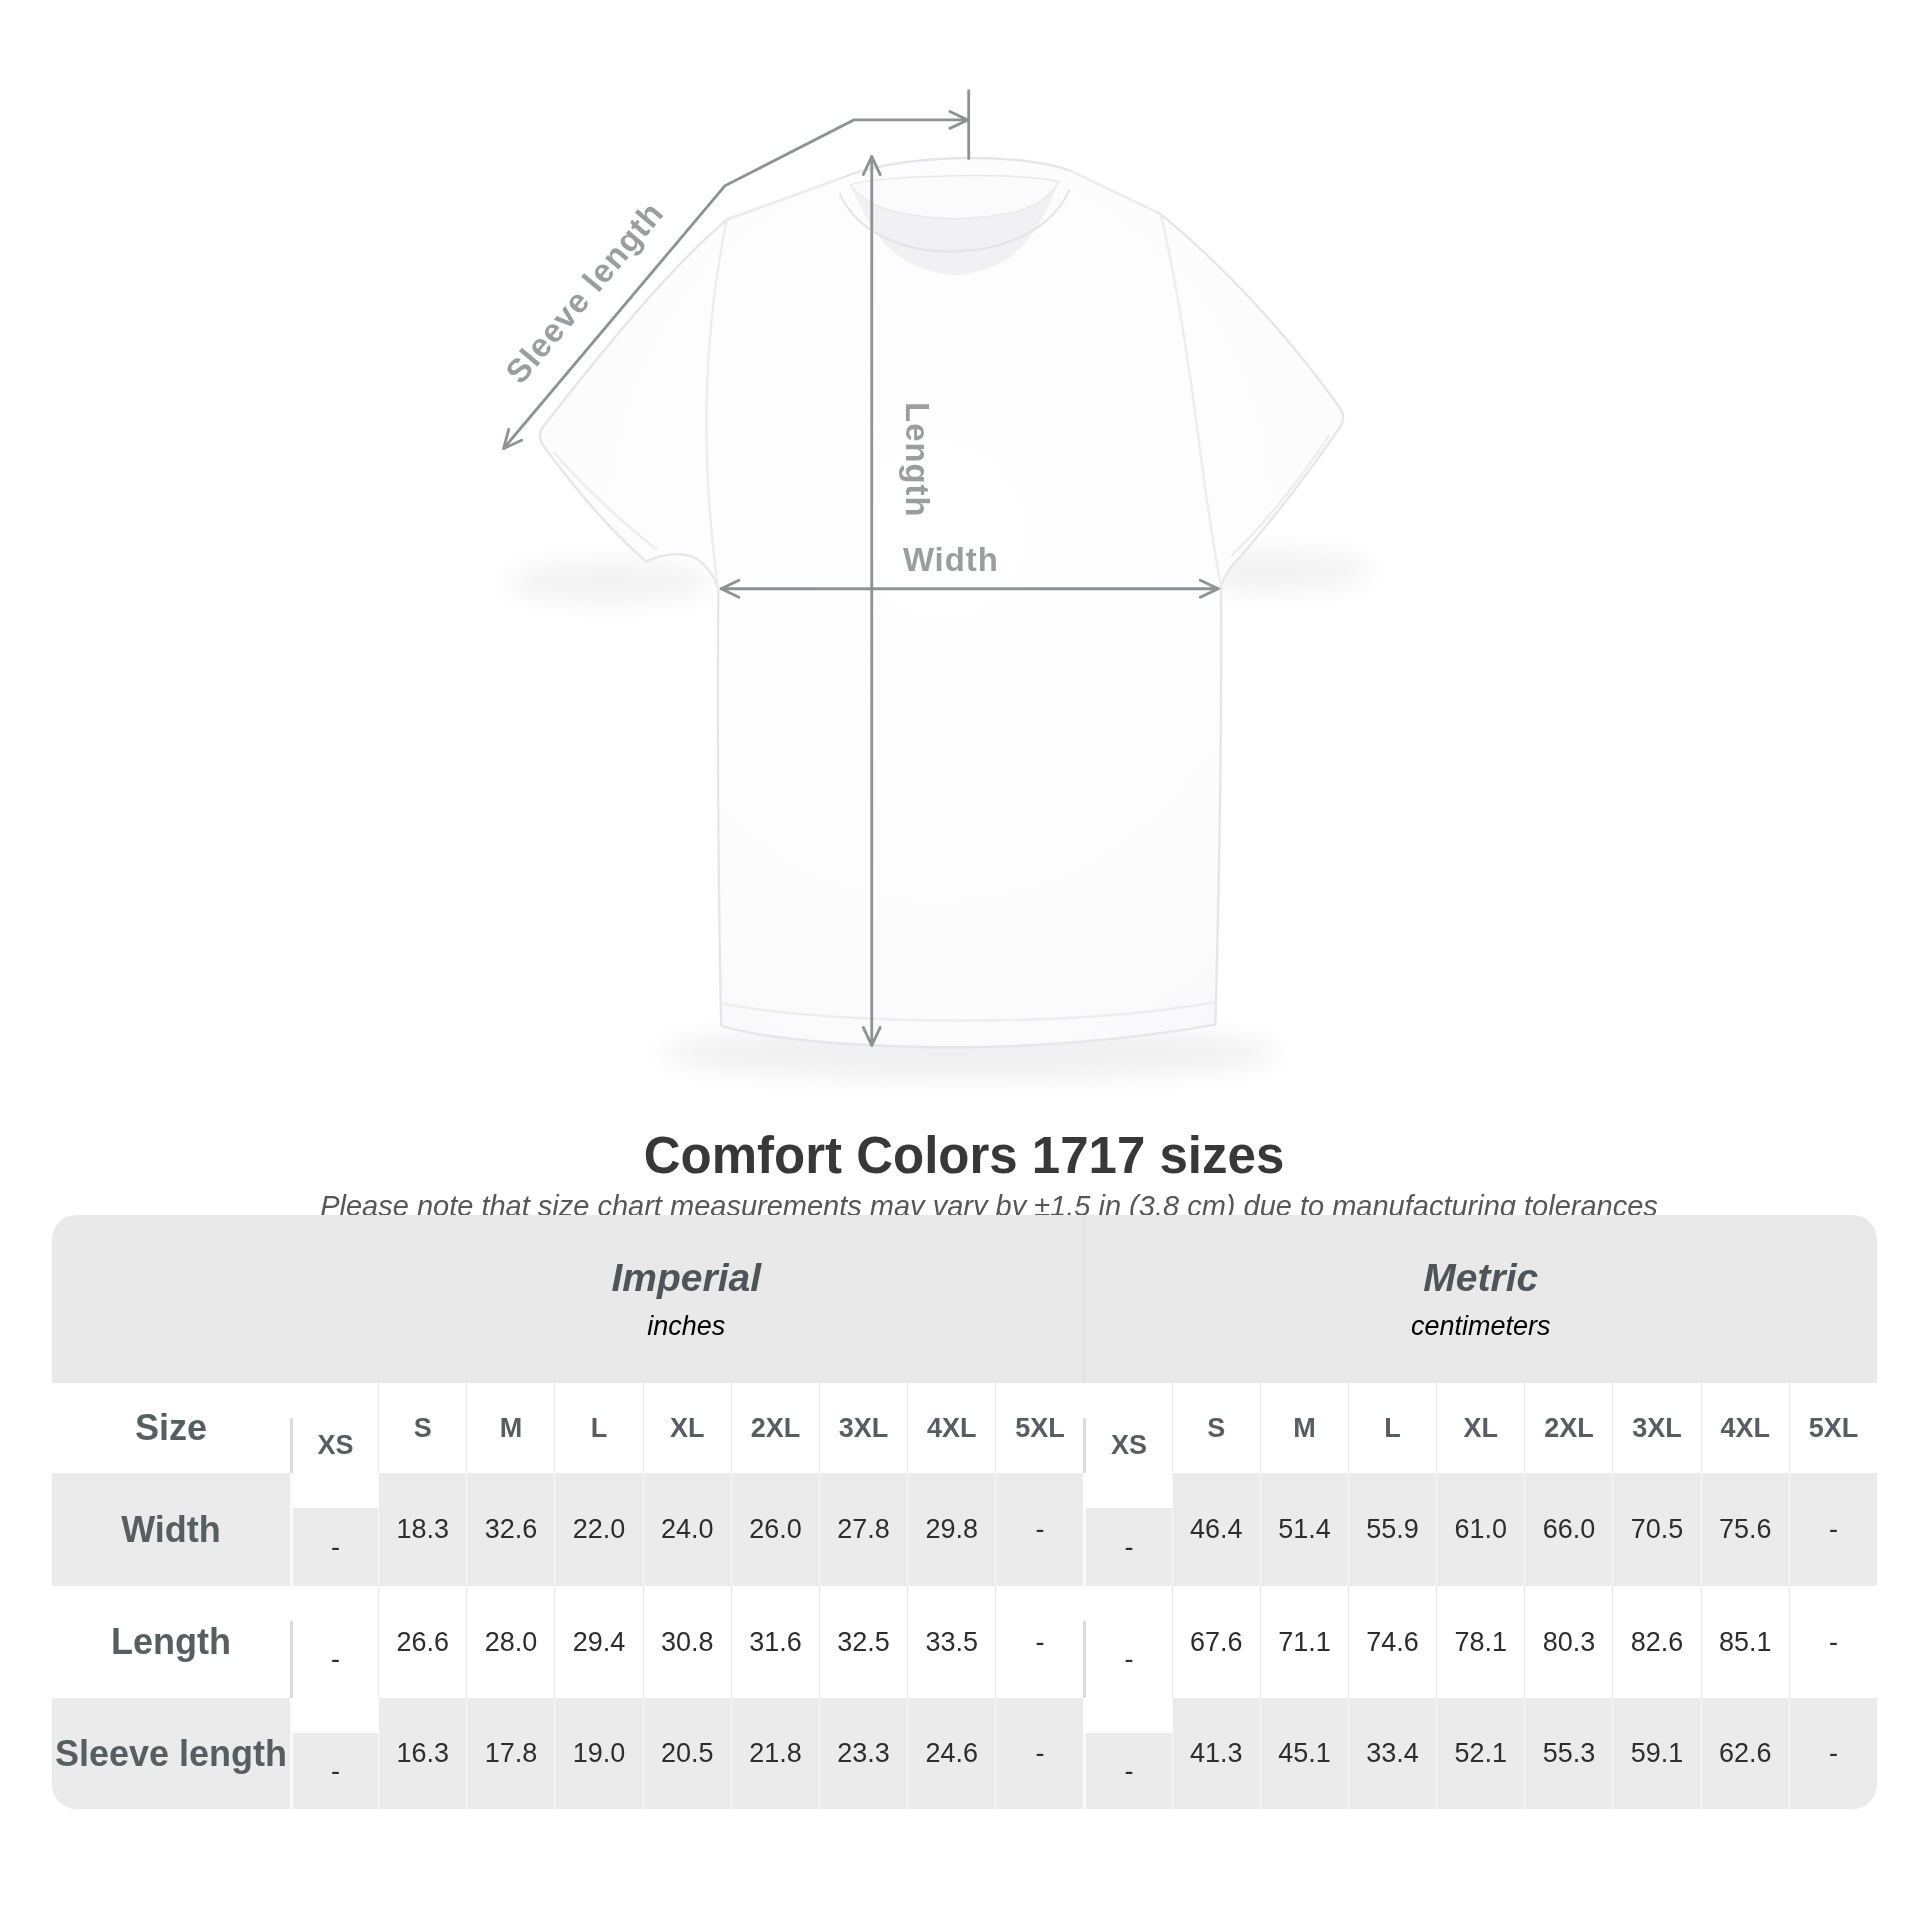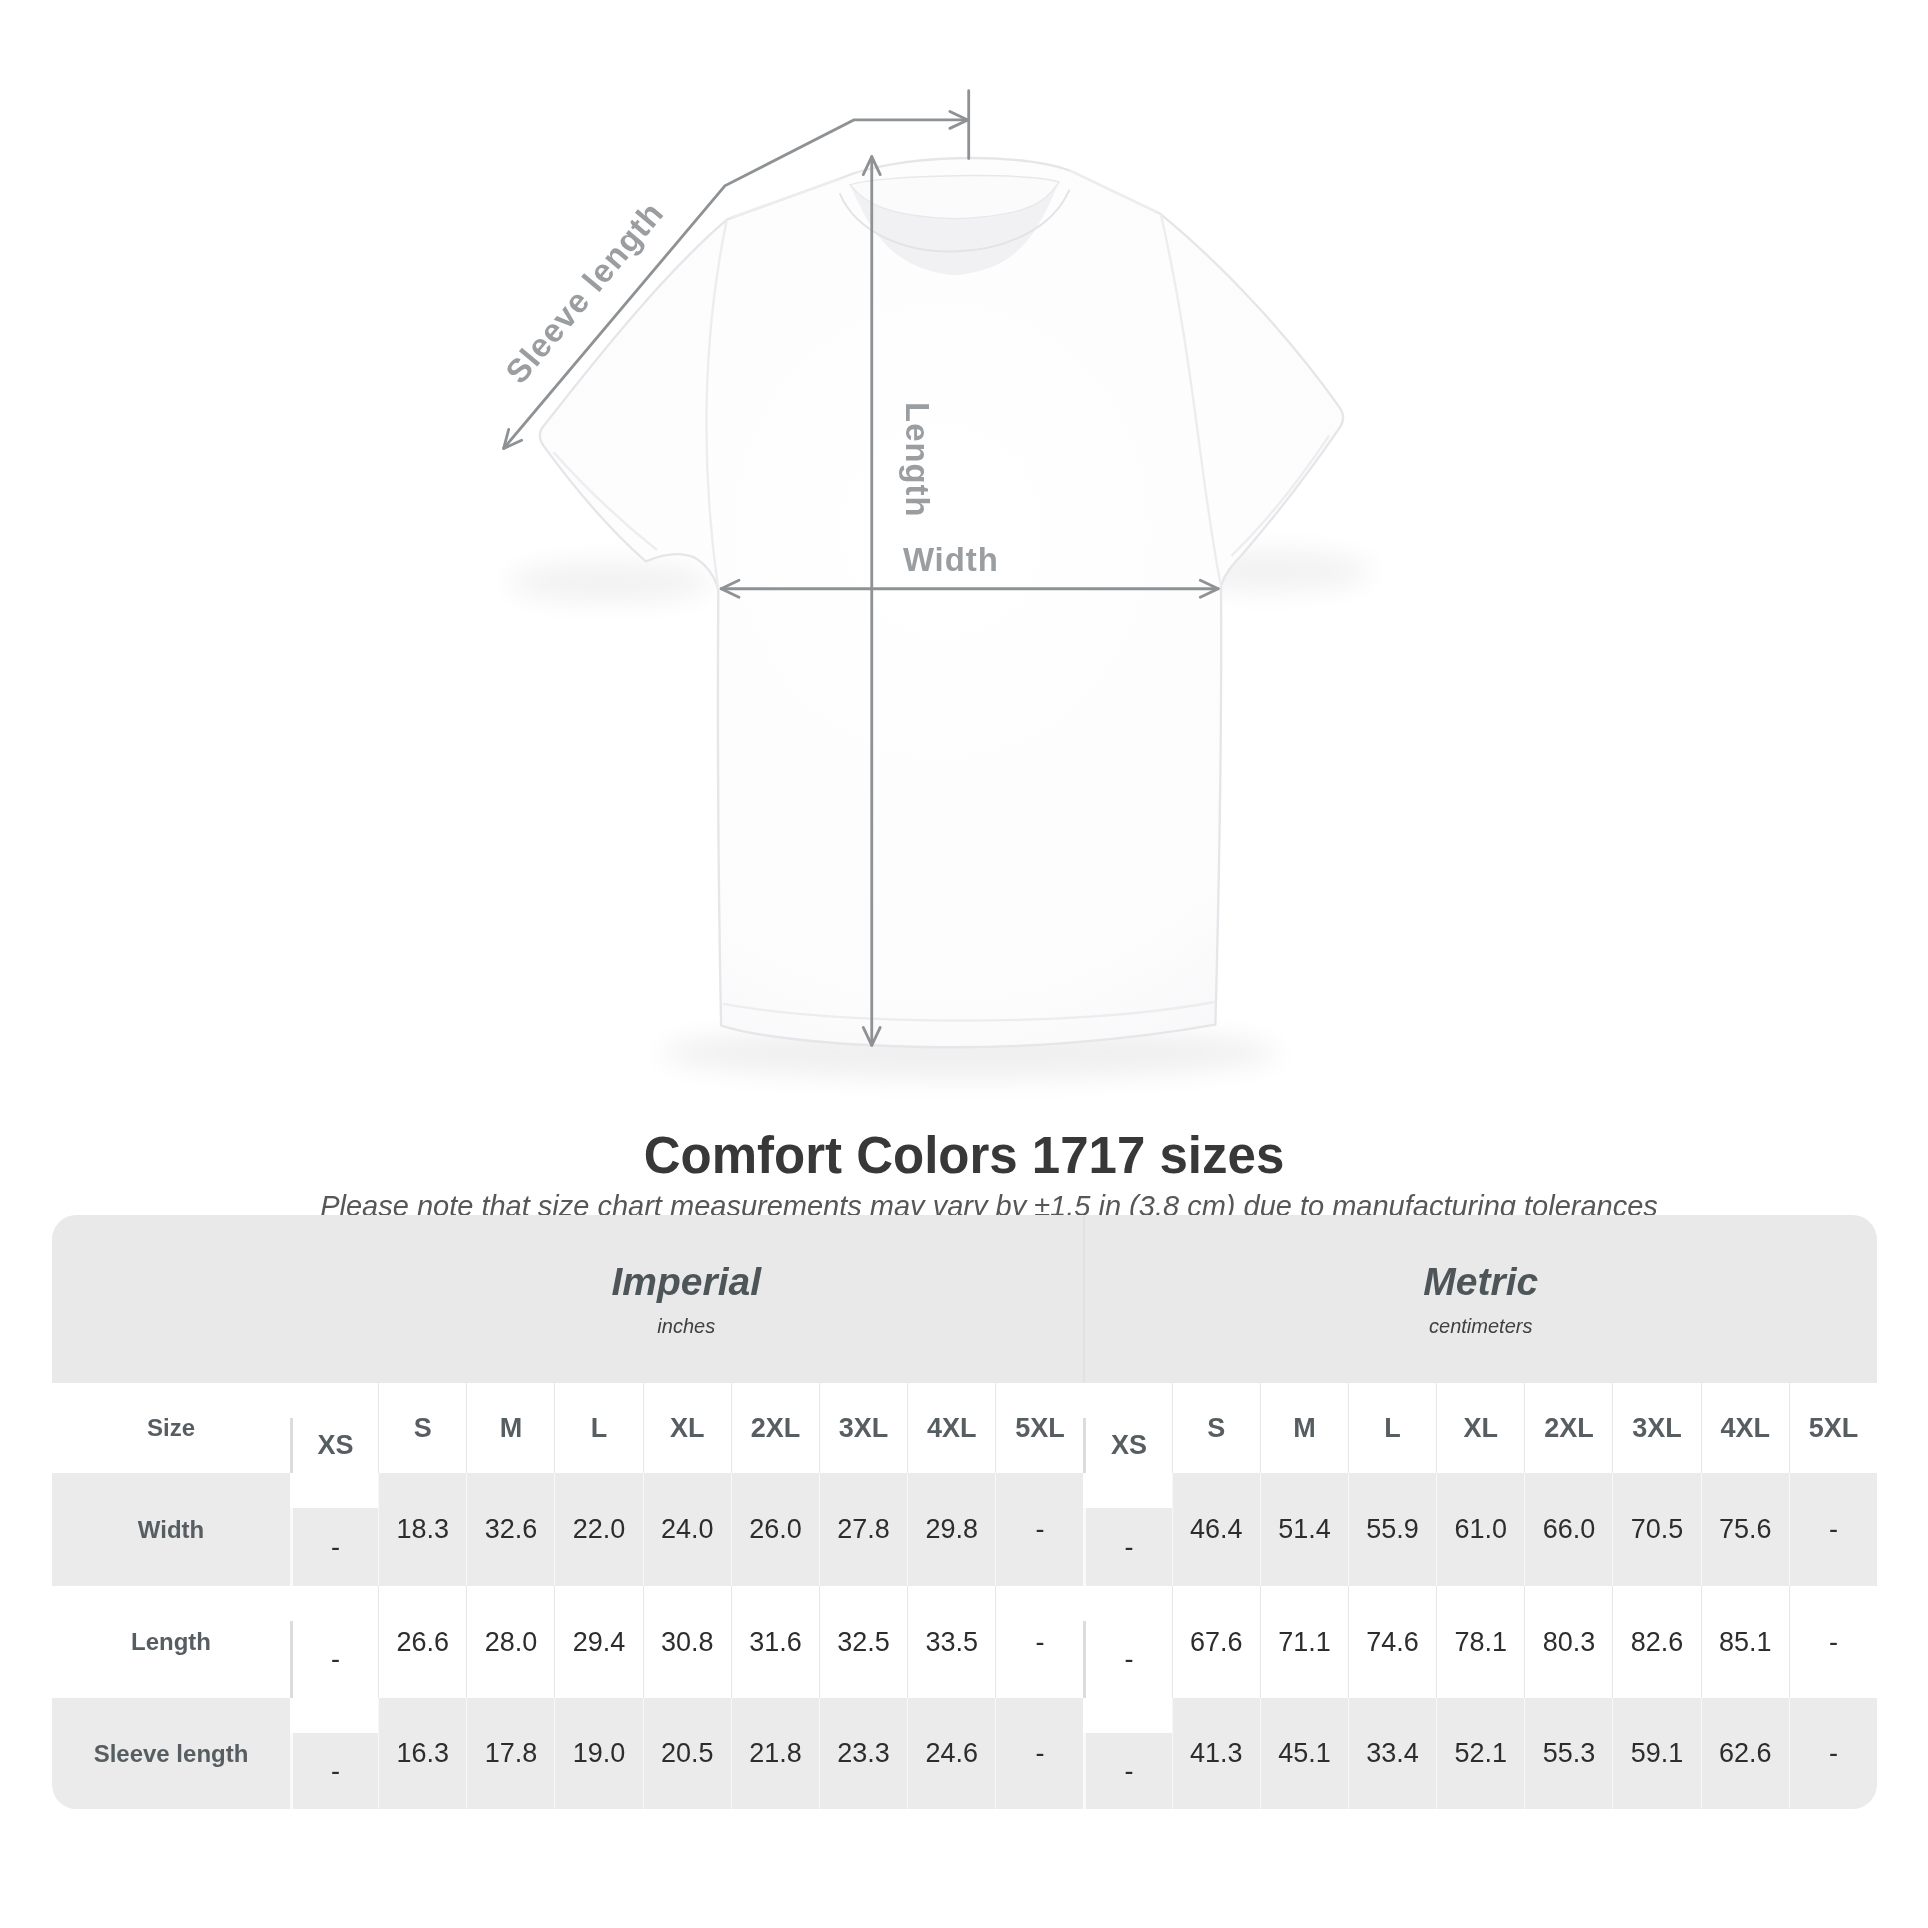--- a/index.html
+++ b/index.html
@@ -18,30 +18,30 @@
 
   
   .size-table{position:absolute;left:52px;top:1215px;width:1825px;height:594px;
               border-radius:24.5px;overflow:hidden;background:#ffffff;}
   .band{display:flex;height:168px;background:#e9e9e9;}
   .band-spacer{width:238px;}
   .band-cell{flex:1;display:flex;flex-direction:column;align-items:center;
              justify-content:center;gap:11.3px;}
   .band-cell.metric-side{border-left:2.8px solid #e2e2e2;}
   .band-title{font-size:39px;font-weight:bold;font-style:italic;color:#4e5558;}
-  .band-sub{font-size:20px;font-style:italic;color:#404040;}
+  .band-sub{font-size:27px;font-style:italic;color:#000000;}
 
   .grid{display:grid;grid-template-columns:238px repeat(18,1fr);
         grid-template-rows:90px 113px 112px 111px;}
   .cell{display:flex;align-items:center;justify-content:center;
         font-size:27px;color:#2d2d2d;background:#ffffff;
         border-left:1.9px solid #e7e7e7;}
   .cell.first{border-left:none;}
   .cell.hdr{font-weight:bold;color:#575e61;}
-  .cell.lbl{font-weight:bold;color:#575e61;font-size:24px;}
+  .cell.lbl{font-weight:bold;color:#575e61;font-size:36px;}
   .cell.sysb{border-left-width:3.8px;border-left-color:#dcdcdc;margin-top:35px;}
   .cell.shade{background:#ebebeb;border-left-color:#f8f8f8;}
   .cell.shade.sysb{border-left-color:#fafafa;}
 </style>
 </head>
 <body>
 
 <svg class="diagram" viewBox="0 0 2048 1190" xmlns="http://www.w3.org/2000/svg">
   <defs>
     <radialGradient id="teeG" cx="50%" cy="42%" r="75%">

